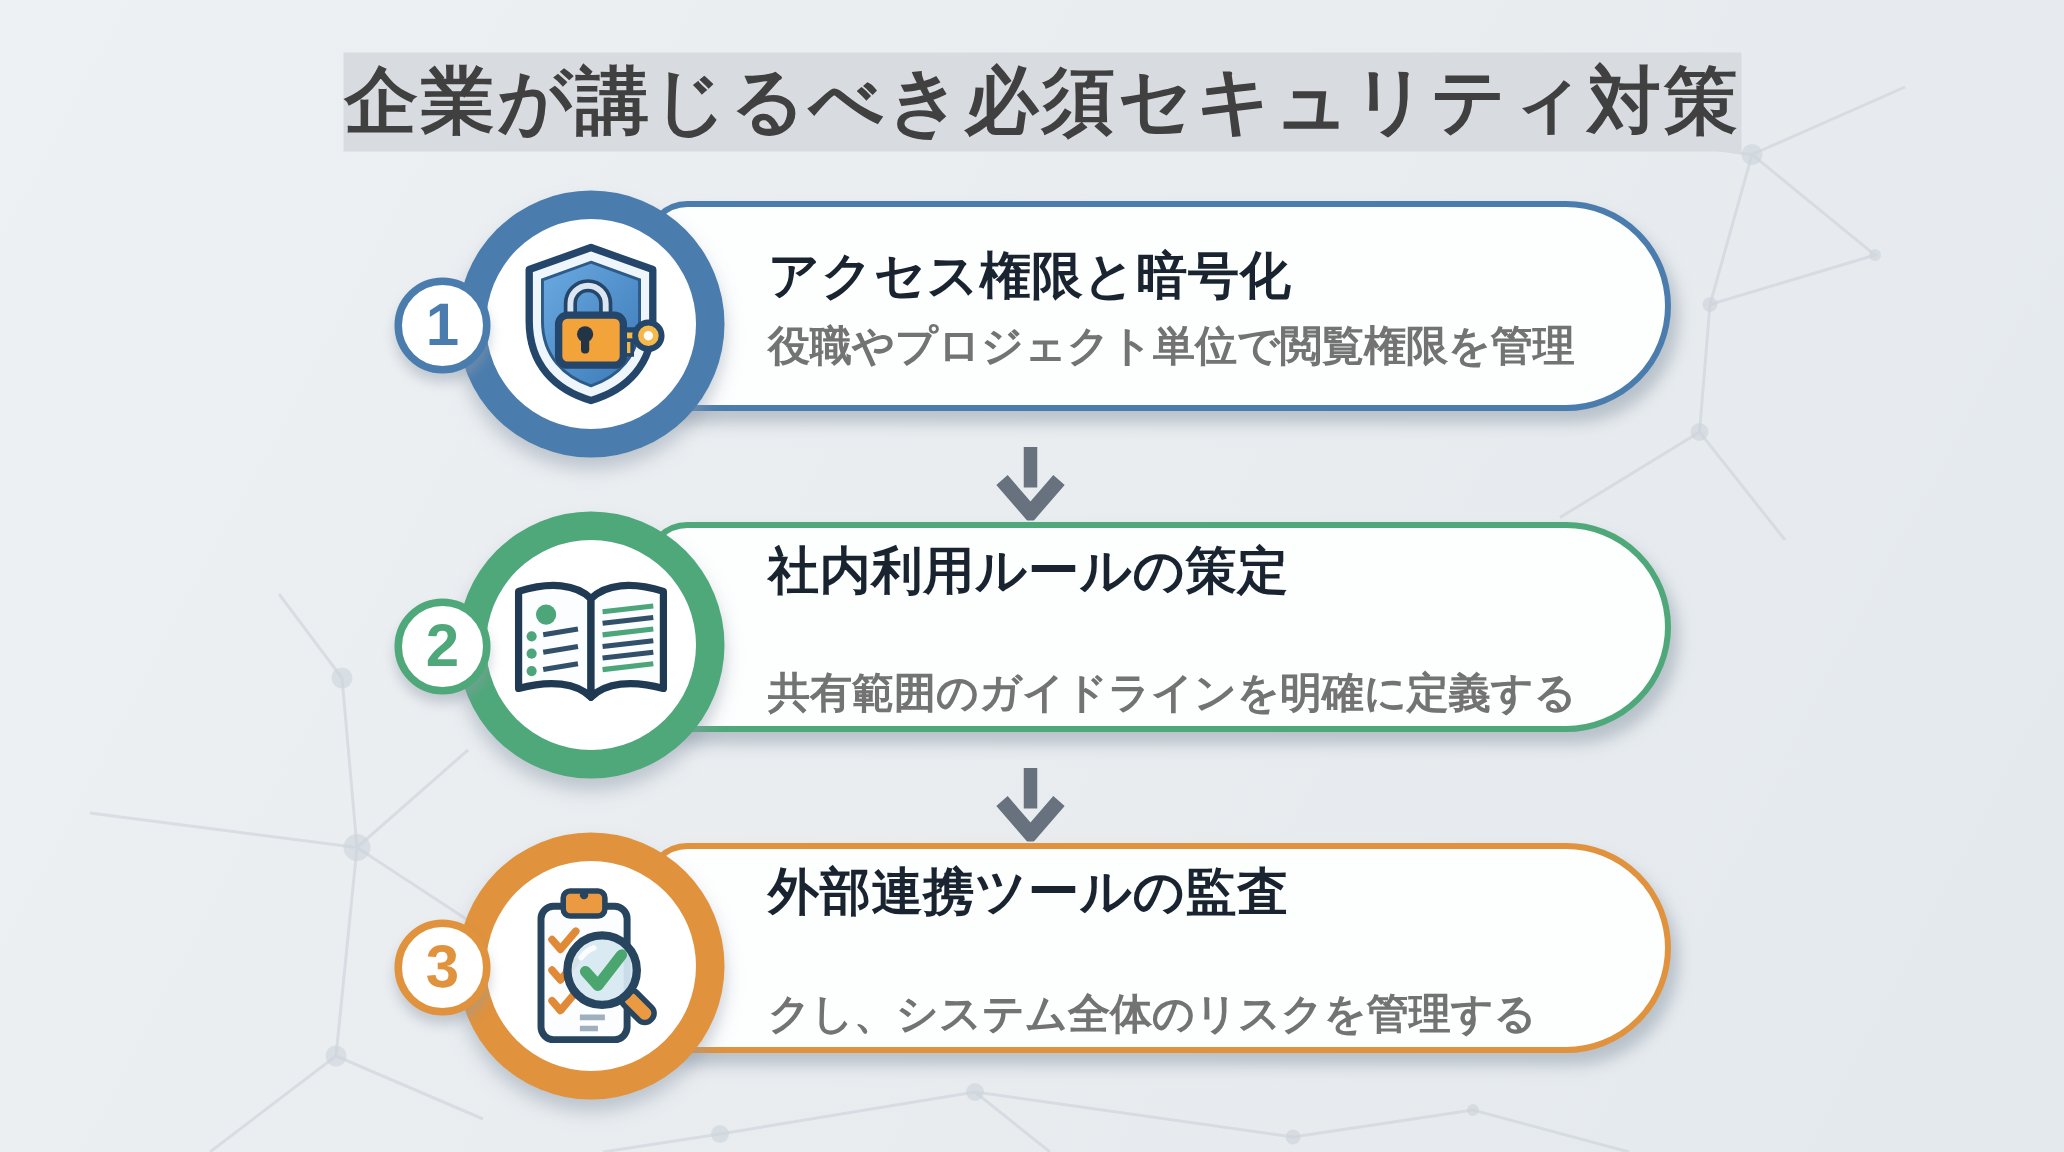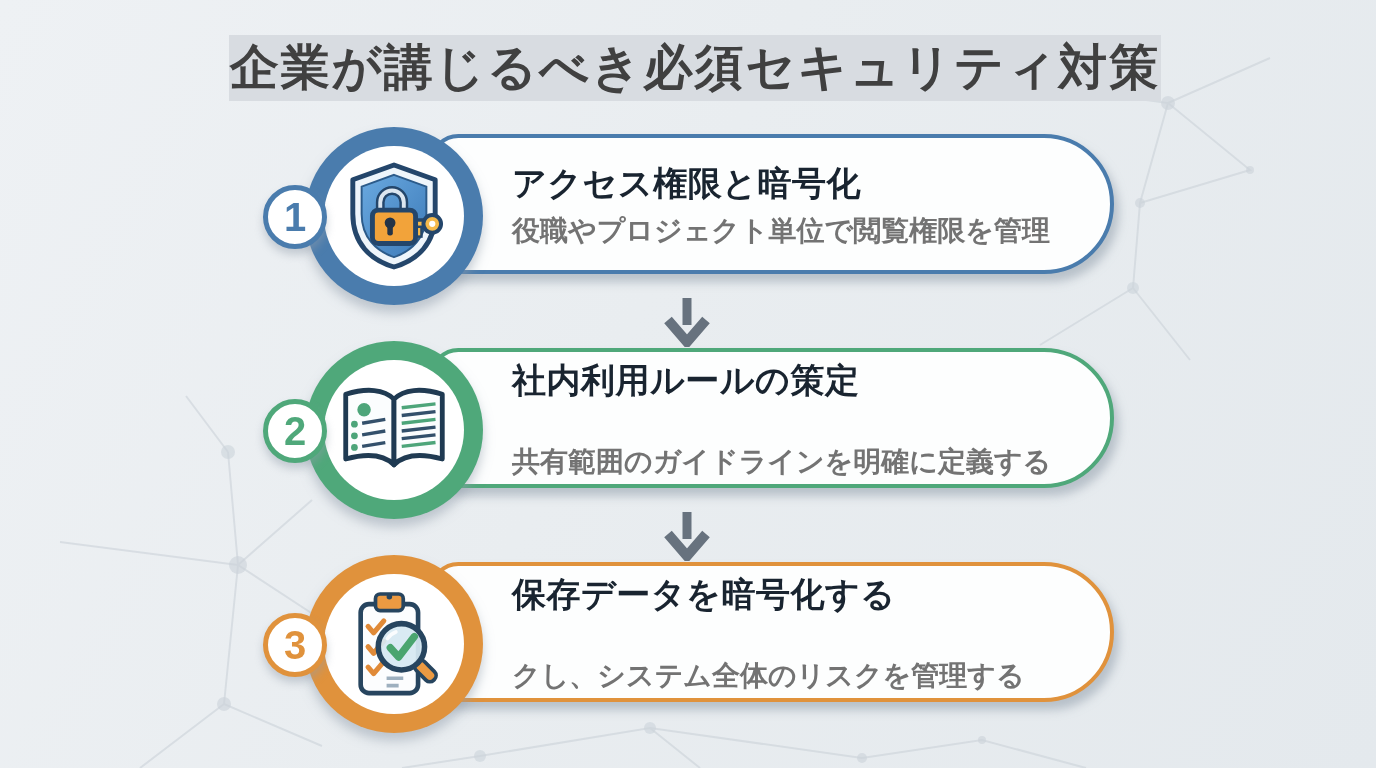--- a/index.html
+++ b/index.html
@@ -159,21 +159,21 @@
     </div>
   </section>
 
   <svg class="arrow arrow2" viewBox="0 0 52 50">
     <path d="M26 1 V28" stroke="#67727e" stroke-width="9" fill="none"></path>
     <path d="M7 23 L26 45 L45 23" stroke="#67727e" stroke-width="10" fill="none" stroke-linejoin="miter"></path>
   </svg>
 
   <section>
     <div class="card card3 t-orange">
-      <h2>保存データを暗号化する</h2>
+      <h2>外部連携ツールの監査</h2>
       <p><br><span>クし、システム全体のリスクを管理する</span></p>
     </div>
     <div class="ring ring3 t-orange">
       <div class="ring-inner">
         <svg width="100" height="112" viewBox="0 0 108 118">
           <rect x="18" y="16" width="62" height="96" rx="9" fill="#fcfdfe" stroke="#27455f" stroke-width="5"></rect>
           <rect x="34" y="5" width="30" height="18" rx="5" fill="#ec9a42" stroke="#27455f" stroke-width="4"></rect>
           <circle cx="49" cy="8" r="3" fill="#27455f"></circle>
           <path d="M26 40 l6 7 11-13" stroke="#e08a38" stroke-width="5.5" fill="none" stroke-linecap="round" stroke-linejoin="round"></path>
           <path d="M26 62 l6 7 11-13" stroke="#e08a38" stroke-width="5.5" fill="none" stroke-linecap="round" stroke-linejoin="round"></path>

